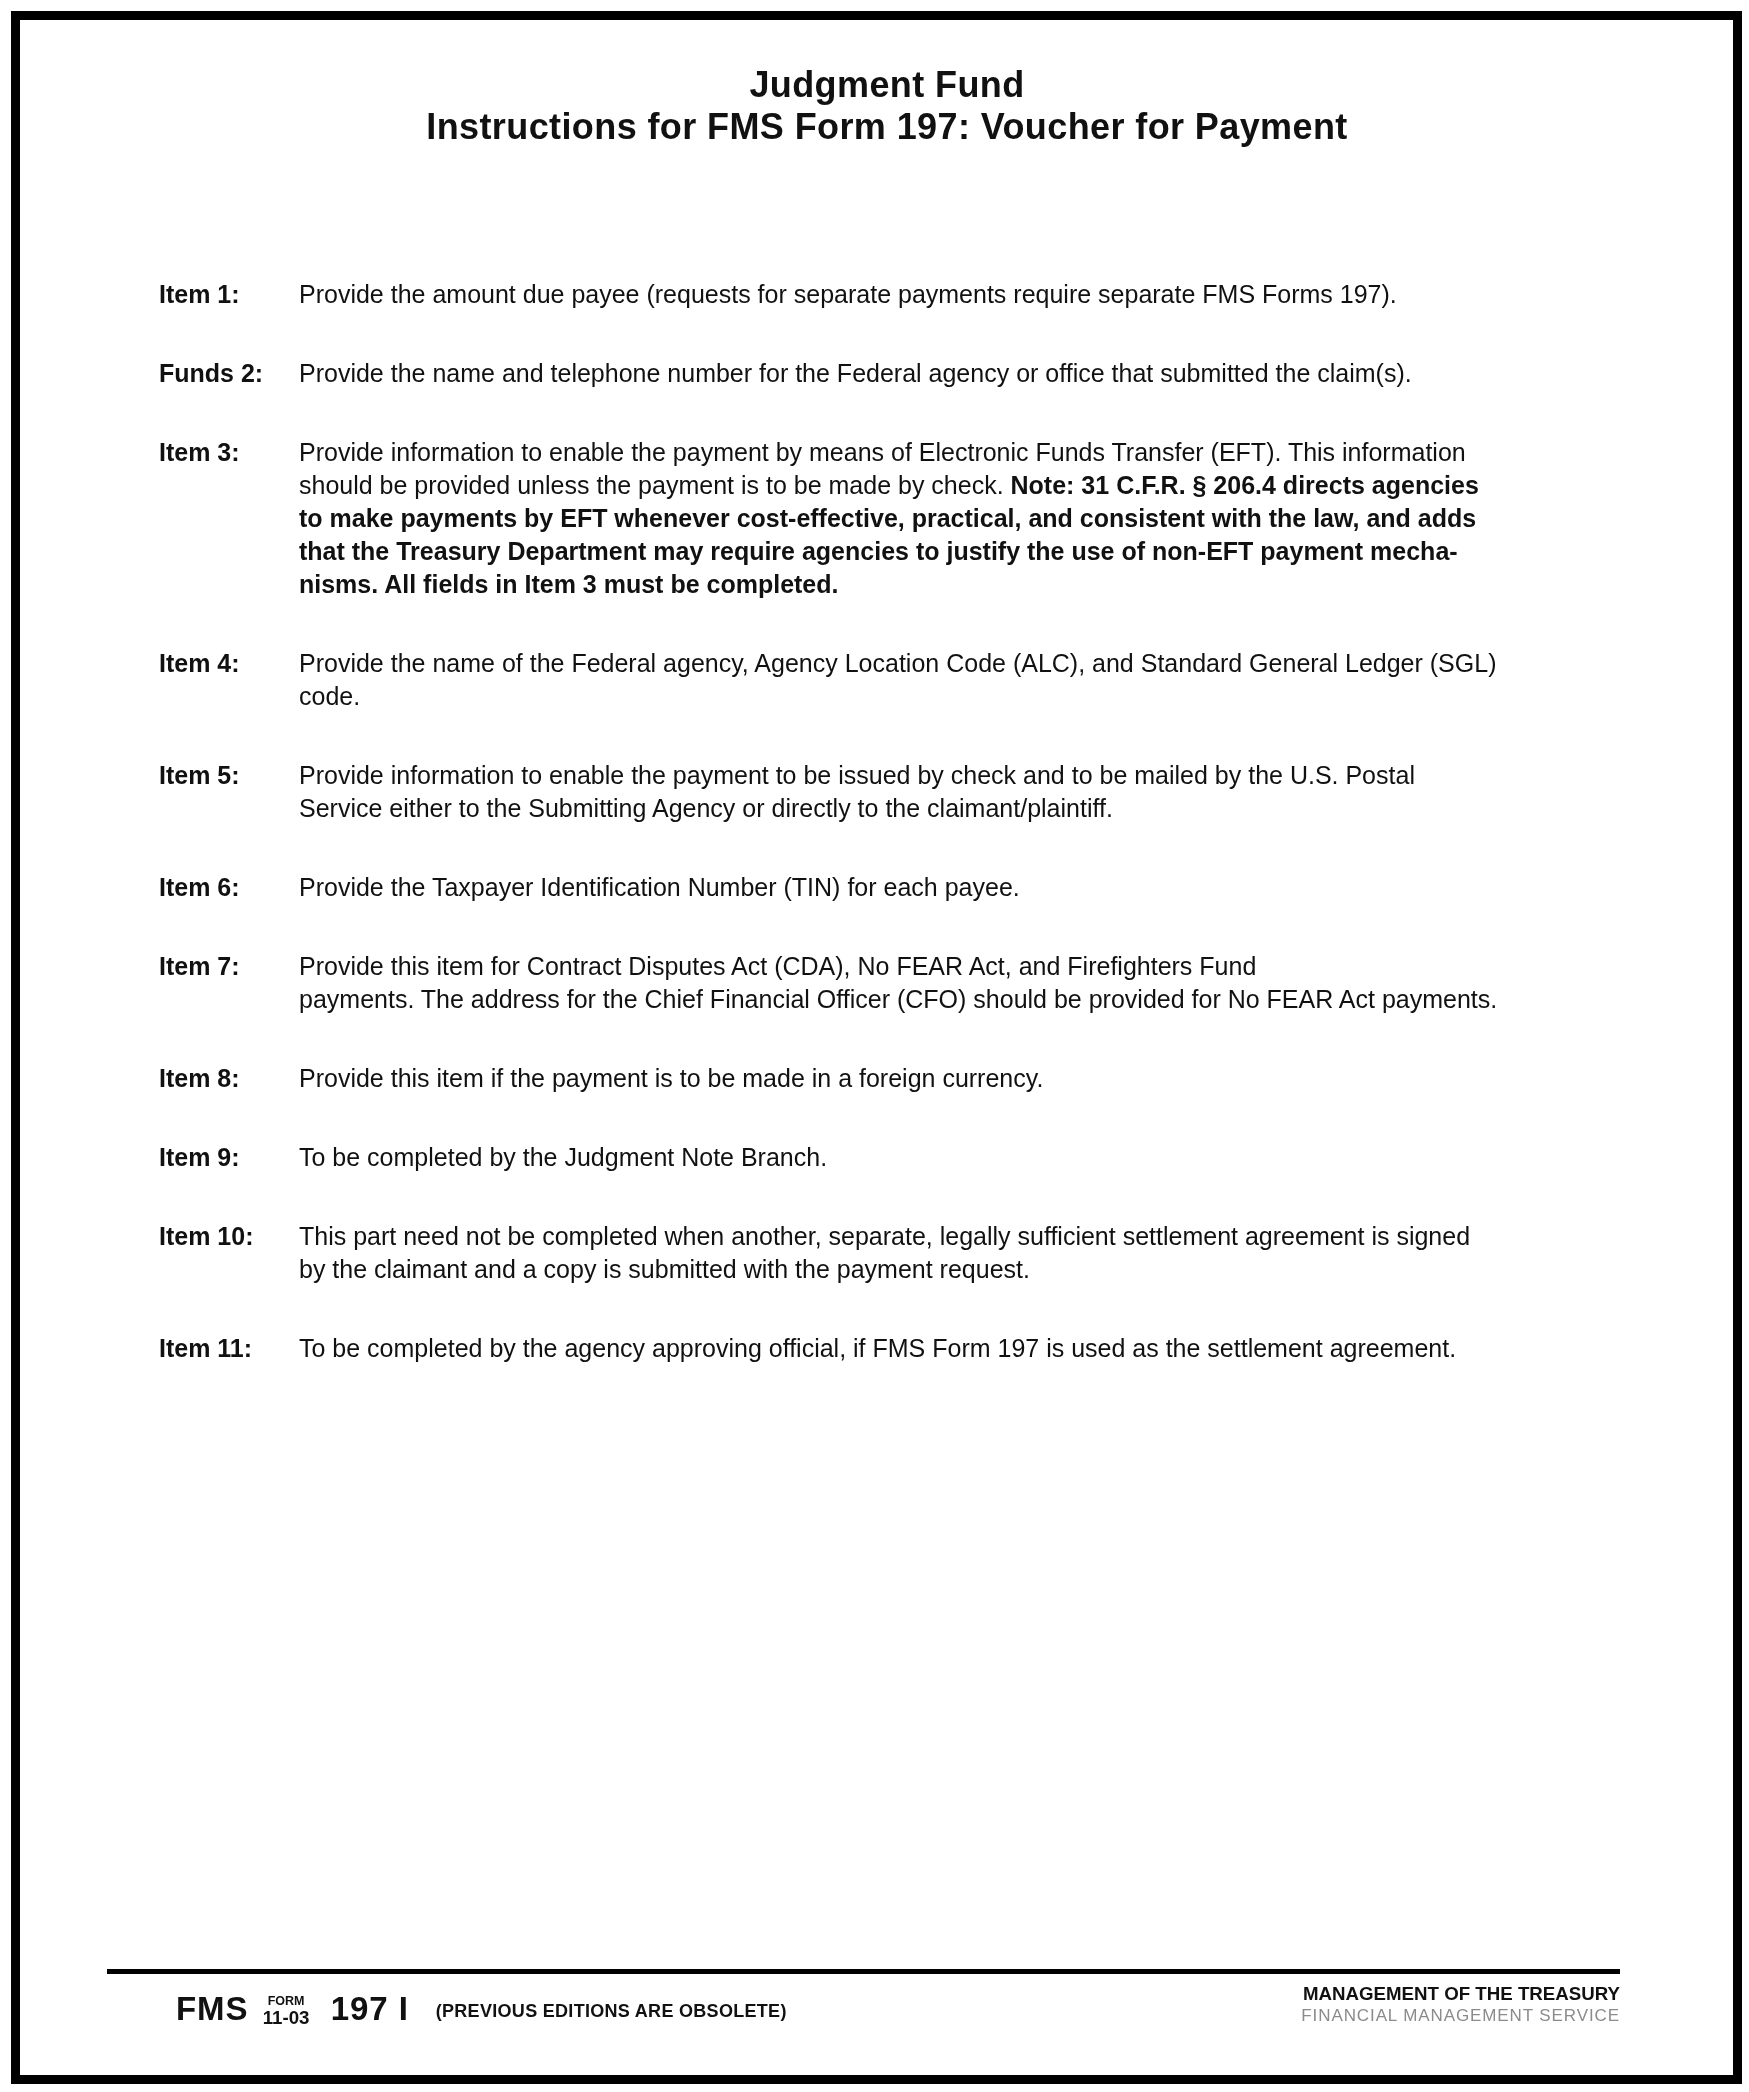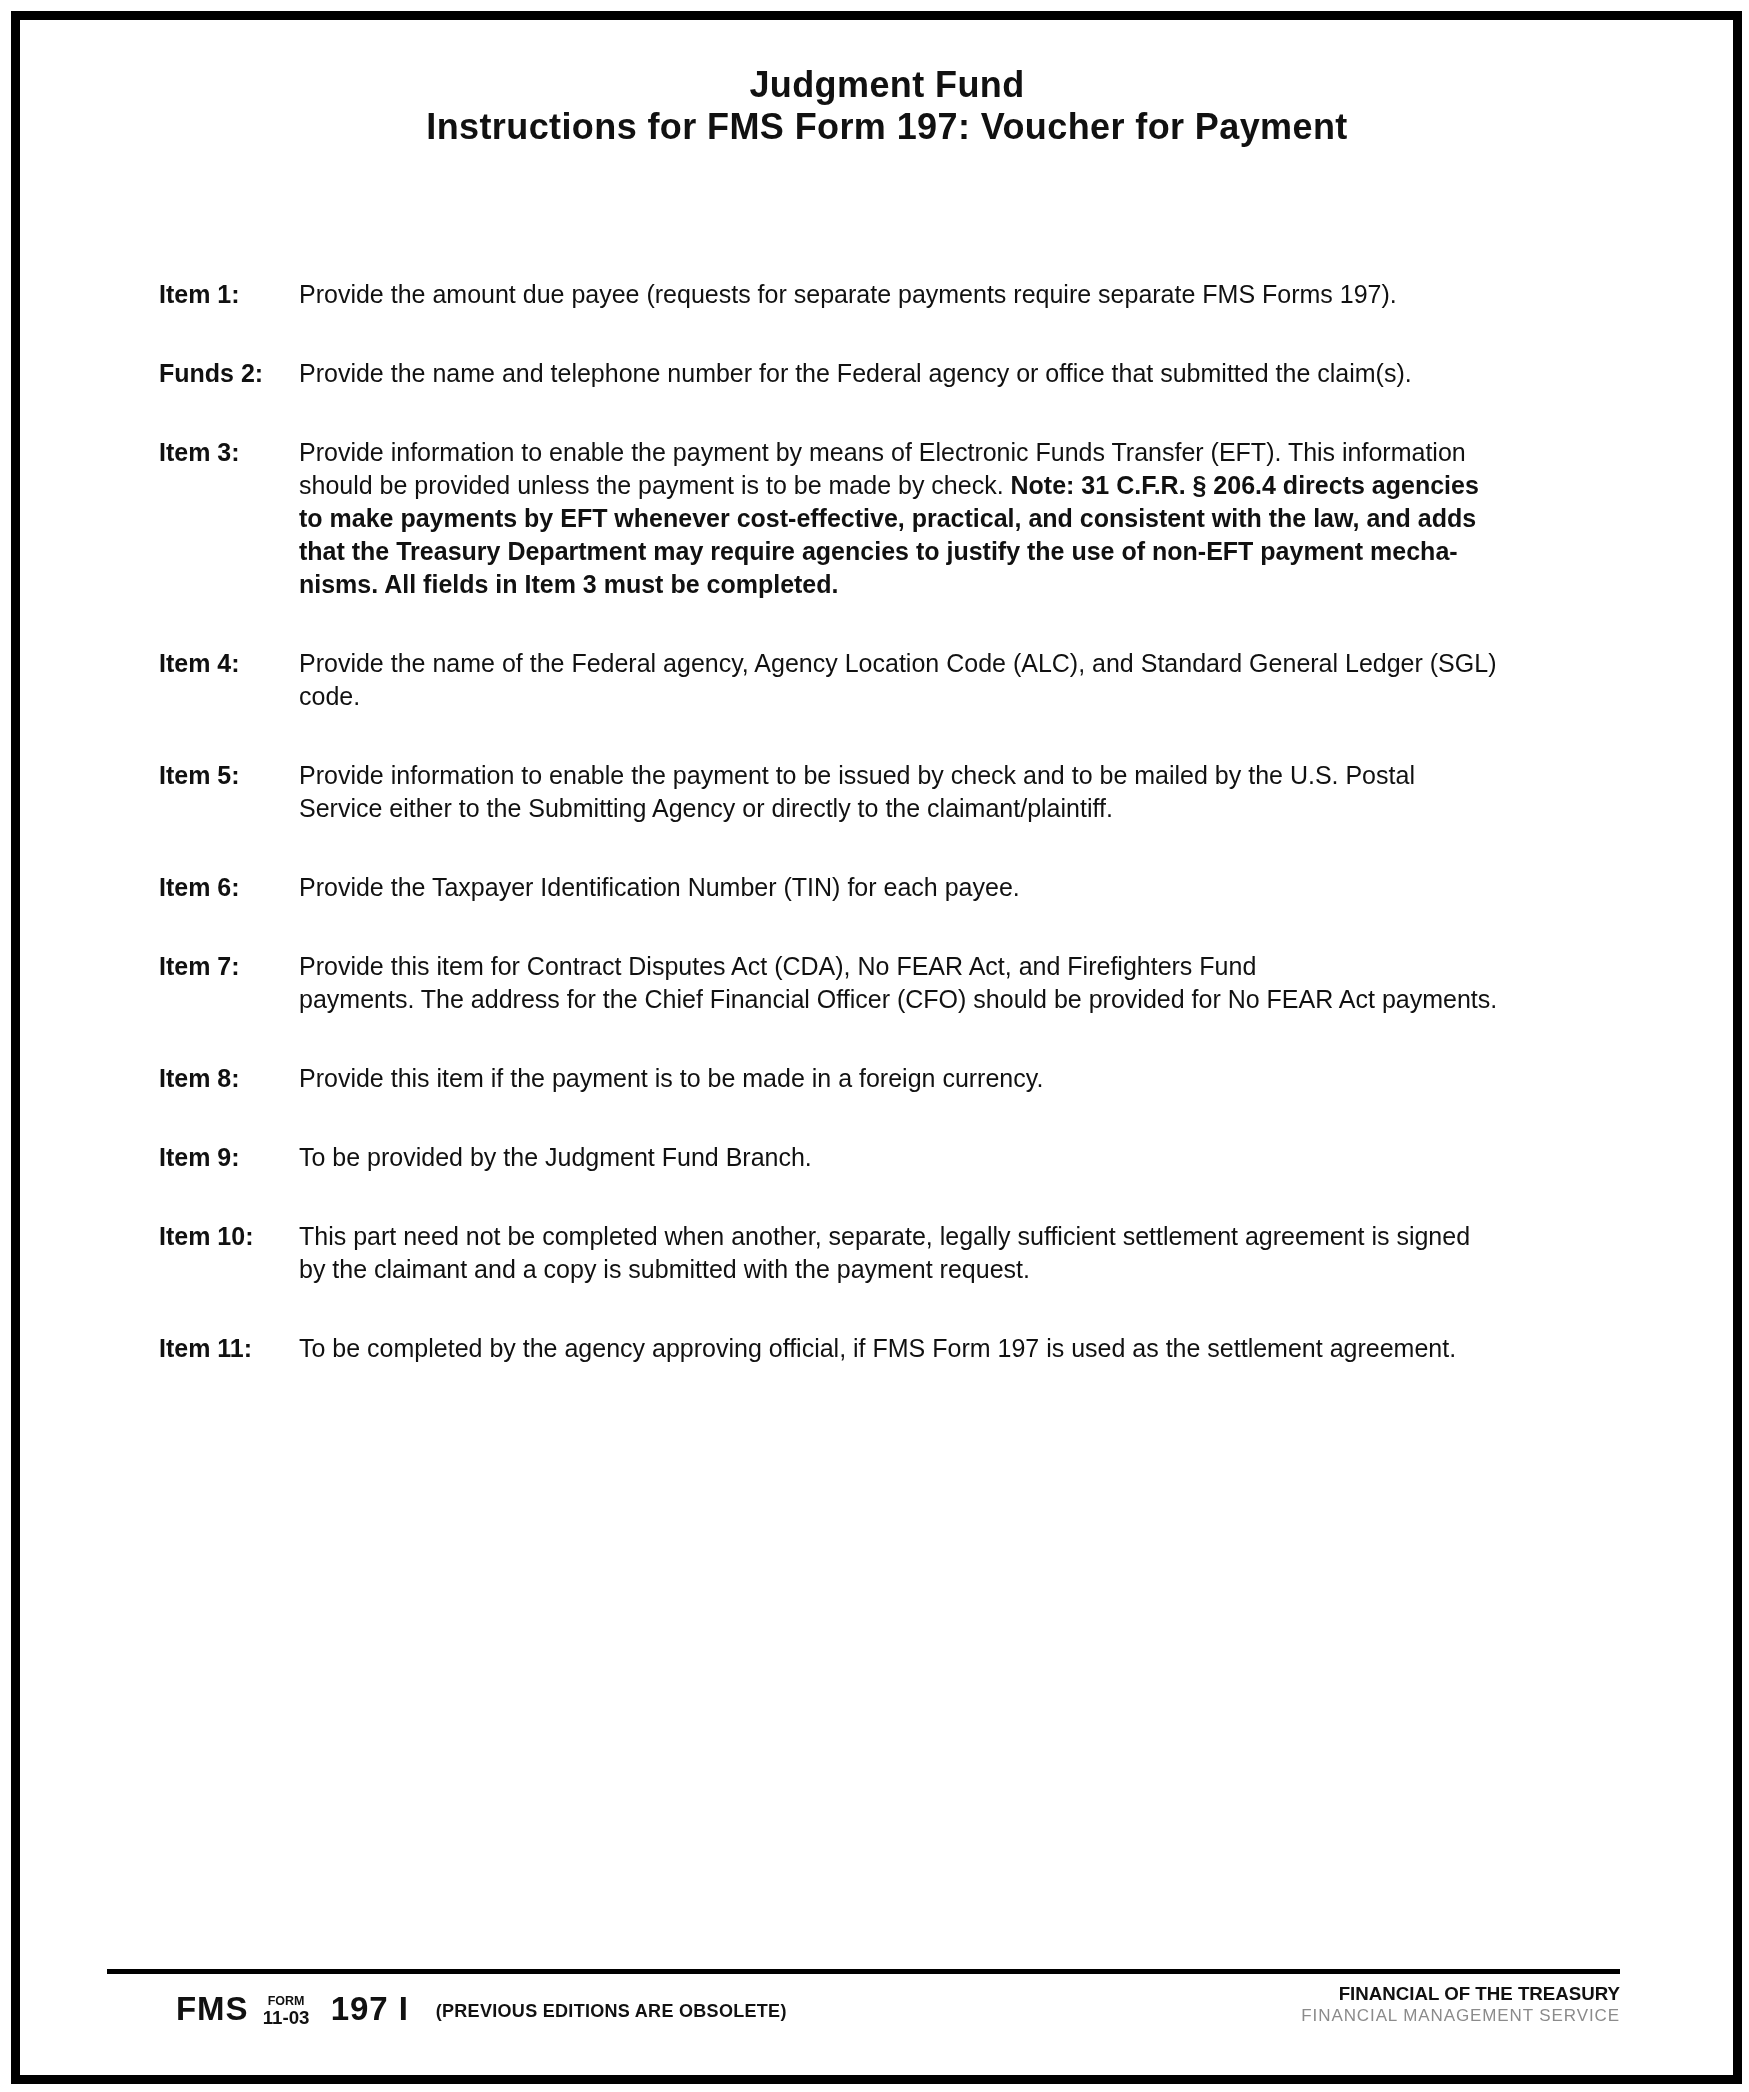--- a/index.html
+++ b/index.html
@@ -194,21 +194,21 @@
       <div class="item-label">Item 7:</div>
       <div class="item-body"><span>Provide this item for Contract Disputes Act (CDA), No FEAR Act, and Firefighters Fund
 payments. The address for the Chief Financial Officer (CFO) should be provided for No FEAR Act payments.</span></div>
     </div>
     <div class="item">
       <div class="item-label">Item 8:</div>
       <div class="item-body"><span>Provide this item if the payment is to be made in a foreign currency.</span></div>
     </div>
     <div class="item">
       <div class="item-label">Item 9:</div>
-      <div class="item-body"><span>To be provided by the Judgment Fund Branch.</span></div>
+      <div class="item-body"><span>To be completed by the Judgment Note Branch.</span></div>
     </div>
     <div class="item">
       <div class="item-label">Item 10:</div>
       <div class="item-body"><span>This part need not be completed when another, separate, legally sufficient settlement agreement is signed
 by the claimant and a copy is submitted with the payment request.</span></div>
     </div>
     <div class="item">
       <div class="item-label">Item 11:</div>
       <div class="item-body"><span>To be completed by the agency approving official, if FMS Form 197 is used as the settlement agreement.</span></div>
     </div>
@@ -220,17 +220,17 @@
     <span class="fms-brand">FMS</span>
     <span class="form-stack">
       <span class="form-word">FORM</span>
       <span class="form-date">11-03</span>
     </span>
     <span class="form-number">197 I</span>
     <span class="obsolete-note">(PREVIOUS EDITIONS ARE OBSOLETE)</span>
   </div>
 
   <div class="footer-right">
-    <div class="dept-line">FINANCIAL OF THE TREASURY</div>
+    <div class="dept-line">MANAGEMENT OF THE TREASURY</div>
     <div class="service-line">FINANCIAL MANAGEMENT SERVICE</div>
   </div>
 </div>
 
 
 </body></html>

